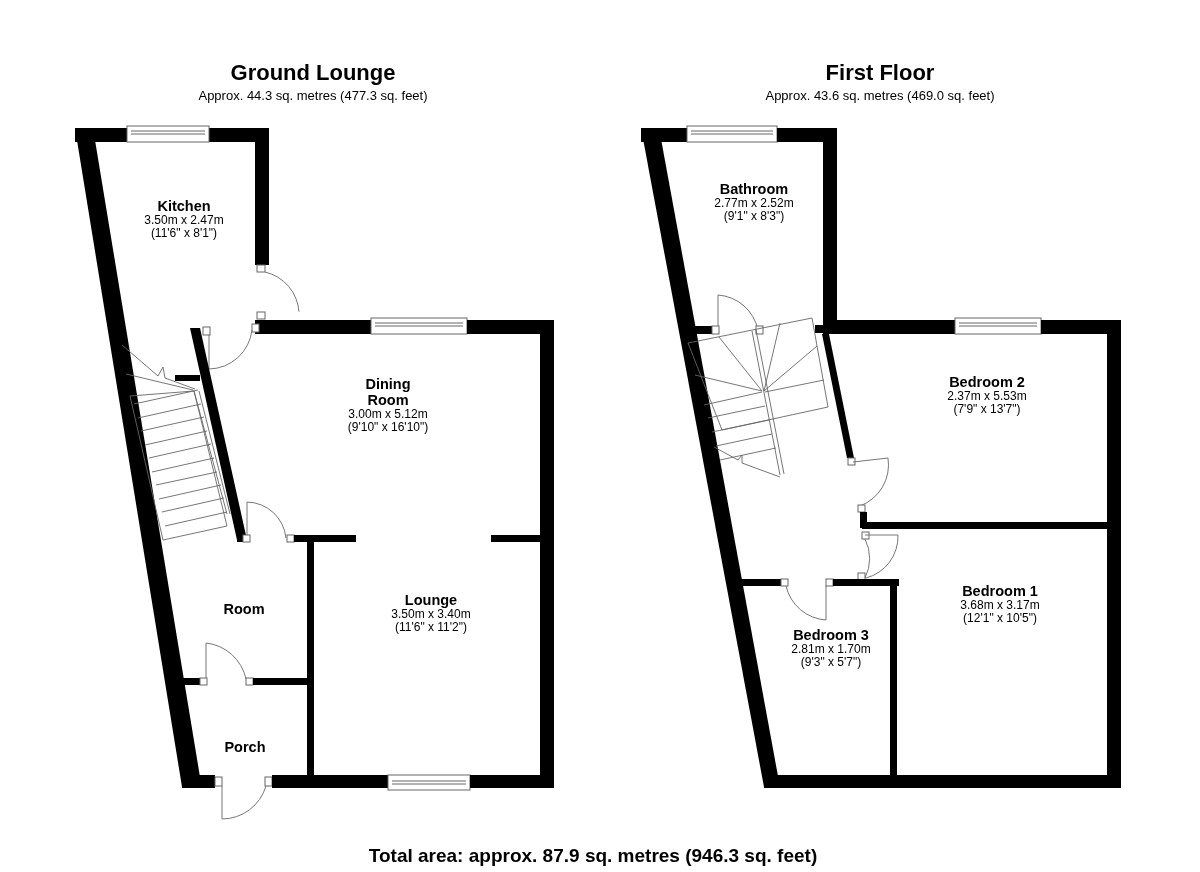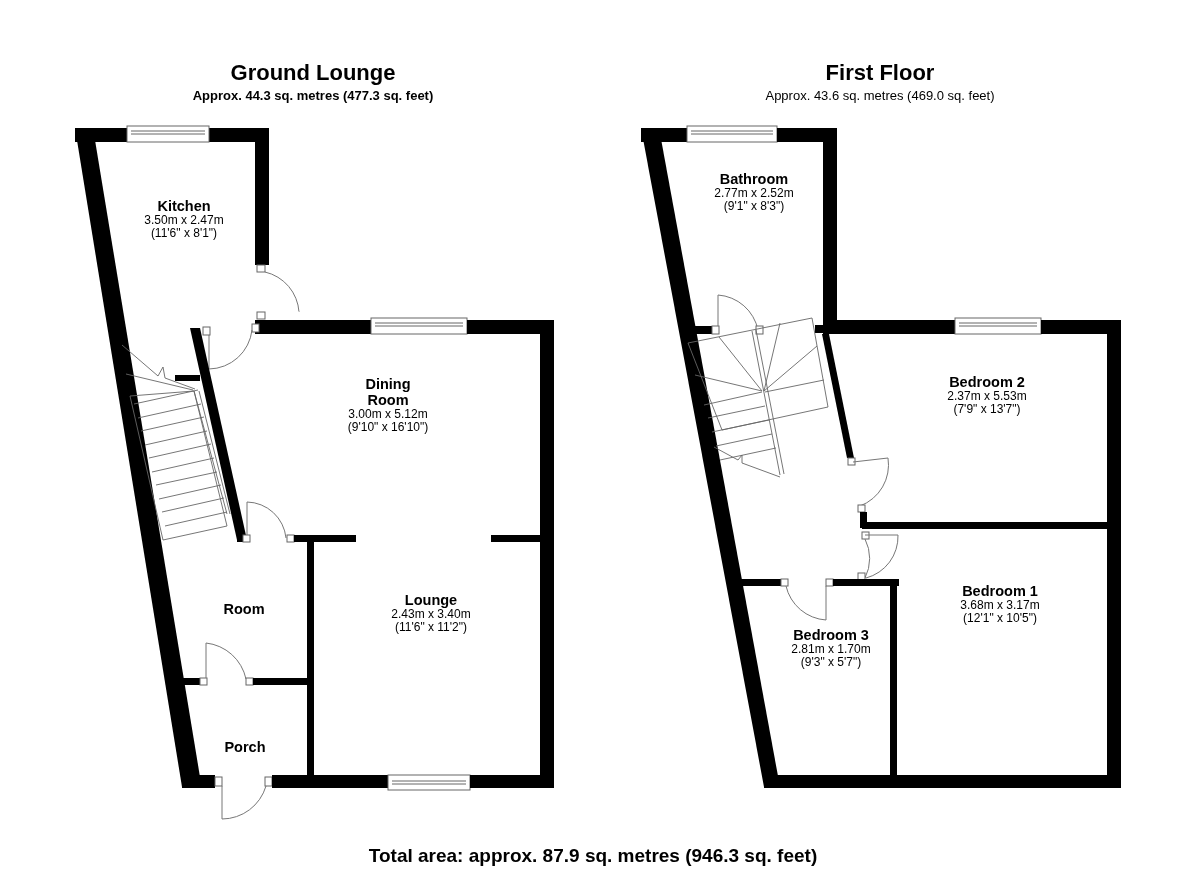--- a/index.html
+++ b/index.html
@@ -9,21 +9,21 @@
   svg.plan { position:absolute; left:0; top:0; }
   .room-label { position:absolute; text-align:center; line-height:13px; transform:translateX(-50%); white-space:nowrap; }
   .room-name { font-weight:bold; font-size:14.5px; line-height:16px; display:block; }
   .room-dim { font-size:12px; display:block; }
   .total { position:absolute; left:0; width:1186px; top:845px; text-align:center; font-size:19px;font-weight:bold; }
 </style>
 </head>
 <body>
 
 <div class="floor-title" style="left:163px; width:300px; top:61px;">Ground Lounge</div>
-<div class="floor-sub" style="left:163px; width:300px; top:88px;font-weight:bold;">Approx. 44.3 sq. metres (477.3 sq. feet)</div>
+<div class="floor-sub" style="left:163px; width:300px; top:88px;">Approx. 44.3 sq. metres (477.3 sq. feet)</div>
 <div class="floor-title" style="left:730px; width:300px; top:61px;">First Floor</div>
 <div class="floor-sub" style="left:730px; width:300px; top:88px;">Approx. 43.6 sq. metres (469.0 sq. feet)</div>
 
 <svg class="plan" width="1200" height="872" viewBox="0 0 1200 872">
   <g>
 
     <polygon points="75,128 93,128 200,777 182,787" fill="#000"></polygon>
 
     <rect x="75" y="128" width="52" height="14" fill="#000"></rect>
     <rect x="209" y="128" width="60" height="14" fill="#000"></rect>
@@ -202,31 +202,31 @@
   <span class="room-dim">(11'6" x 8'1")</span>
 </div>
 <div class="room-label" style="left:388px; top:376px;">
   <span class="room-name">Dining</span>
   <span class="room-name">Room</span>
   <span class="room-dim">3.00m x 5.12m</span>
   <span class="room-dim">(9'10" x 16'10")</span>
 </div>
 <div class="room-label" style="left:431px; top:592px;">
   <span class="room-name">Lounge</span>
-  <span class="room-dim">2.43m x 3.40m</span>
+  <span class="room-dim">3.50m x 3.40m</span>
   <span class="room-dim">(11'6" x 11'2")</span>
 </div>
 <div class="room-label" style="left:244px; top:601px;">
   <span class="room-name">Room</span>
 </div>
 <div class="room-label" style="left:245px; top:707px;margin-top:32px;">
   <span class="room-name">Porch</span>
 </div>
 
-<div class="room-label" style="left:754px; top:171px;">
+<div class="room-label" style="left:754px; top:181px;">
   <span class="room-name">Bathroom</span>
   <span class="room-dim">2.77m x 2.52m</span>
   <span class="room-dim">(9'1" x 8'3")</span>
 </div>
 <div class="room-label" style="left:987px; top:374px;">
   <span class="room-name">Bedroom 2</span>
   <span class="room-dim">2.37m x 5.53m</span>
   <span class="room-dim">(7'9" x 13'7")</span>
 </div>
 <div class="room-label" style="left:1000px; top:583px;">

